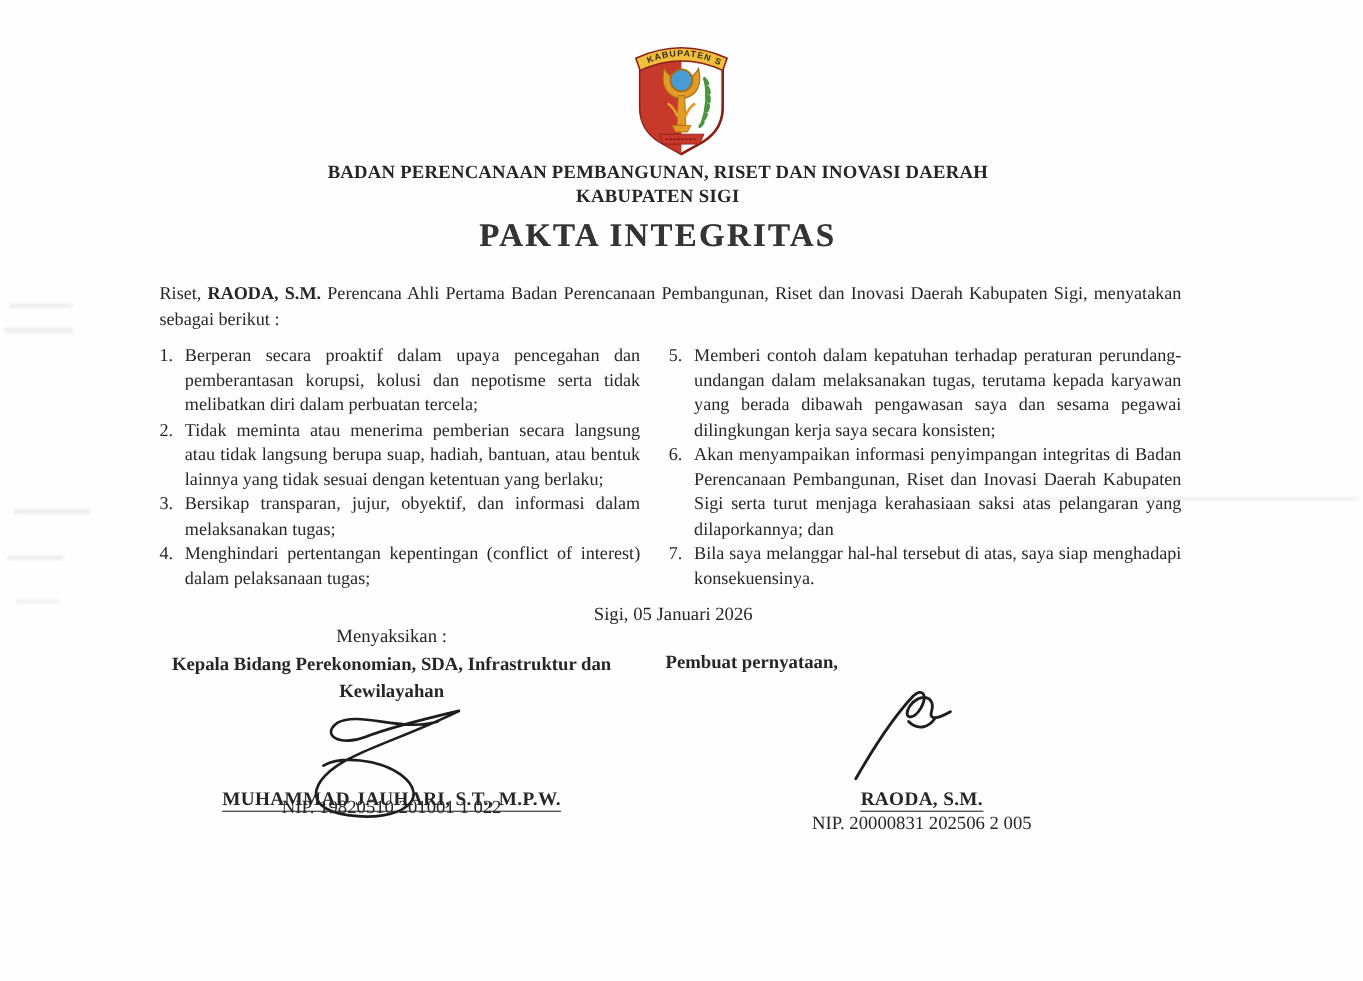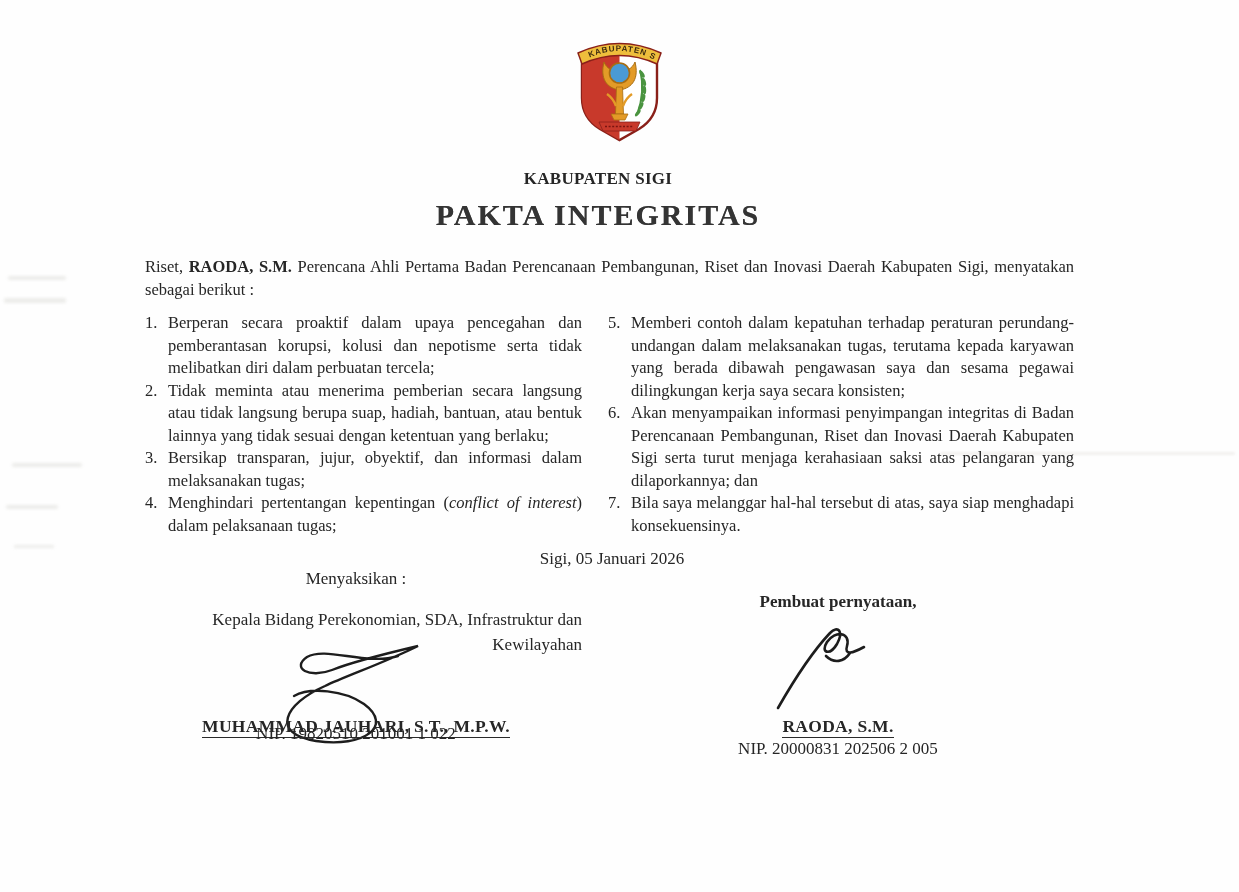--- a/index.html
+++ b/index.html
@@ -32,39 +32,39 @@
     color:#343434;text-shadow:0 0 .5px #6a6a6a;font-family:Liberation Serif, serif;
   }
   .dateline{top:549px;font-size:17px;left:14px;}
 
   
   .intro{
     position:absolute;left:145px;top:255px;width:929px;
     font-size:16.5px;line-height:23px;text-align:justify;
   }
   .b{font-weight:bold;}
-  .i{font-style:italic;}
+  .i{}
 
   
   .cols{position:absolute;left:145px;top:312px;width:929px;display:flex;}
   .col-left{width:437px;margin-right:26px;}
   .col-right{width:466px;}
   .item{
     position:relative;padding-left:23px;
     font-size:16.5px;line-height:22.5px;text-align:justify;
   }
   .num{position:absolute;left:0;top:0;}
 
   
   .witness-block{position:absolute;left:130px;top:569px;width:452px;text-align:center;}
-  .witness-heading{font-size:17px;margin-bottom:18px;}
-  .witness-role{font-weight:normal;font-size:17px;line-height:25px;text-align:right;}
+  .witness-heading{font-size:17px;margin-bottom:2px;}
+  .witness-role{font-weight:bold;font-size:17px;line-height:25px;}
   .declarant-heading{
     position:absolute;left:605px;top:592px;width:466px;
-    text-align:center;font-weight:bold;font-size:17px;
+    text-align:left;font-weight:bold;font-size:17px;
   }
   .sig-left{position:absolute;left:246px;top:634px;}
   .sig-right{position:absolute;left:760px;top:618px;}
   .name-row{position:absolute;width:452px;text-align:center;font-size:17.5px;font-weight:bold;}
   .nl{left:130px;top:716px;}
   .nr{left:605px;top:716px;width:466px;}
   .uline{border-bottom:1.6px solid #2a2a2a;padding-bottom:1px;letter-spacing:.3px;}
   .nip-row{position:absolute;width:452px;text-align:center;font-size:17px;}
   .pl{left:130px;top:724px;}
   .pr{left:605px;top:739px;width:466px;}
@@ -117,20 +117,21 @@
       <path d="M40 82 L57 82 L54 88 L43 88 Z" fill="#e39b27" stroke="#a86d12" stroke-width="0.8"></path>
       <path d="M36 62 Q42 66 45 74 M61 62 Q55 66 52 74" stroke="#e39b27" stroke-width="2.4" fill="none"></path>
     </g>
 
     <g>
       <path d="M28 90 L69 90 L65 99 L32 99 Z" fill="#c8392b" stroke="#8a2019" stroke-width="0.8"></path>
       <path d="M34 94.5 L62 94.5" stroke="#7a1410" stroke-width="1.4" stroke-dasharray="2 1.6"></path>
     </g>
   </svg>
 
+  <div class="cline org1">BADAN PERENCANAAN PEMBANGUNAN, RISET DAN INOVASI DAERAH</div>
   <div class="cline org2">KABUPATEN SIGI</div>
   <div class="cline doc-title">PAKTA INTEGRITAS</div>
 
   <div class="intro"><span>Riset, </span><span class="b">RAODA, S.M.</span><span> Perencana Ahli Pertama Badan Perencanaan Pembangunan, Riset dan Inovasi Daerah Kabupaten Sigi, menyatakan sebagai berikut :</span></div>
 
   <div class="cols">
     <div class="col-left">
       <div class="item">
         <span class="num">1.</span>
         <span>Berperan secara proaktif dalam upaya pencegahan dan pemberantasan korupsi, kolusi dan nepotisme serta tidak melibatkan diri dalam perbuatan tercela;</span>

